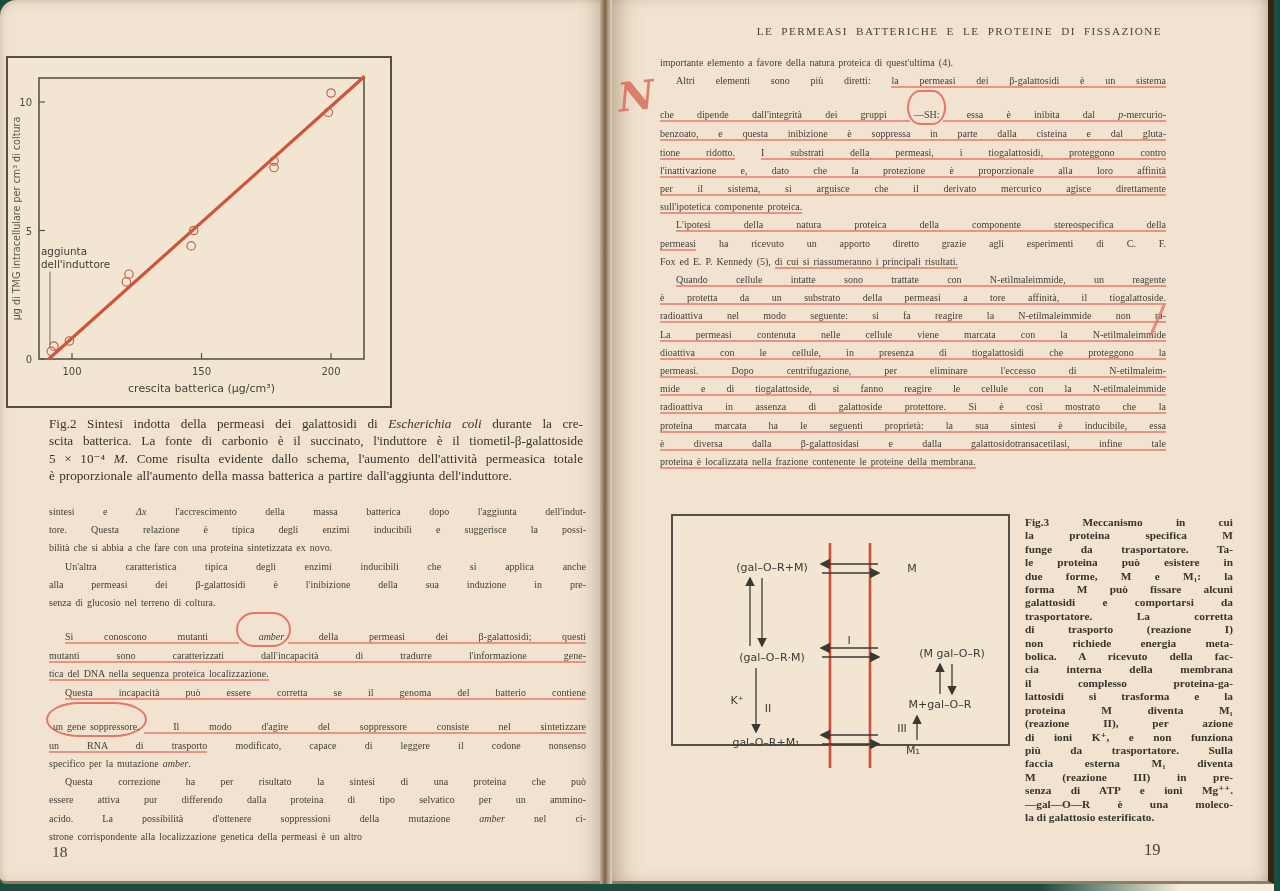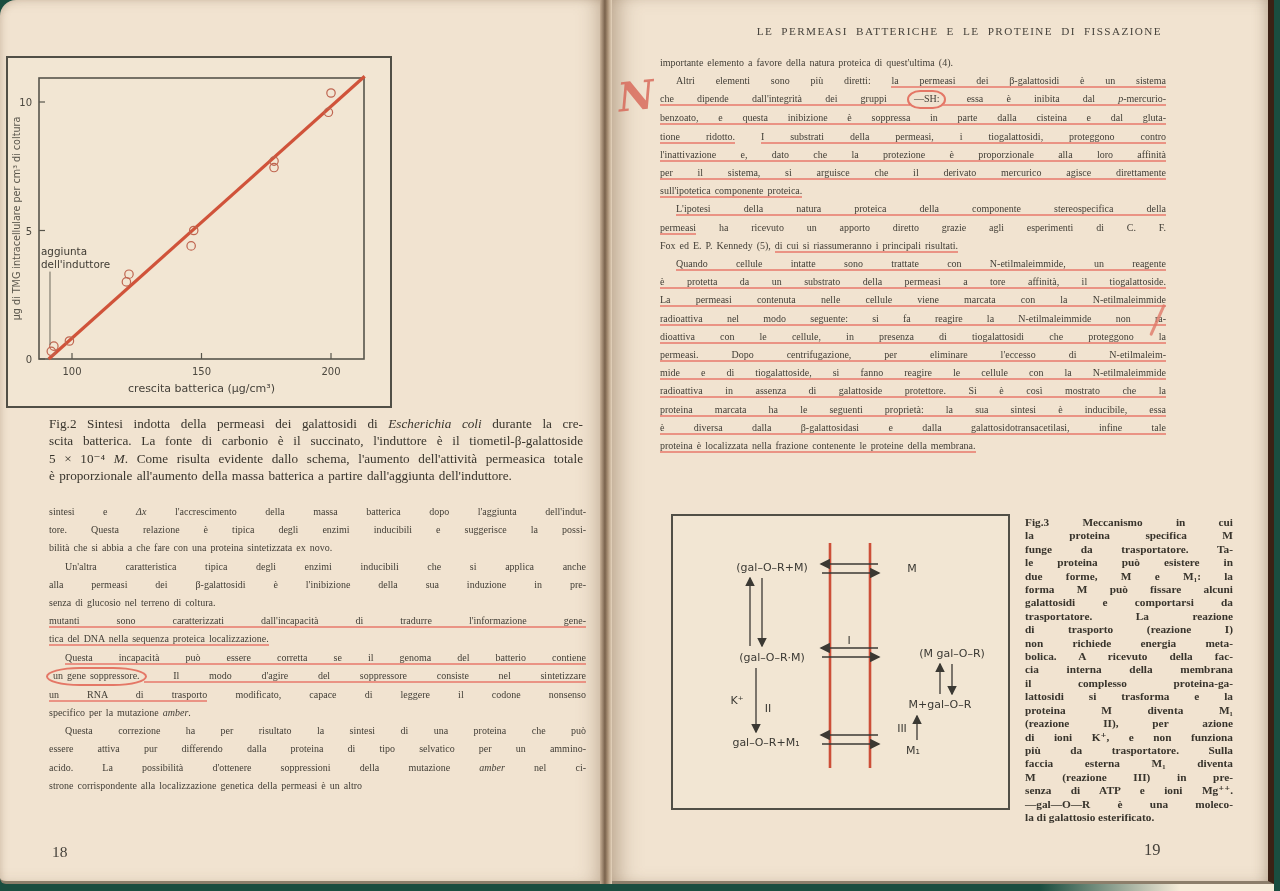--- a/index.html
+++ b/index.html
@@ -17,39 +17,39 @@
 
   
   .body-block{position:absolute;color:#423e36;font-size:10px;line-height:18.2px;word-spacing:1.5px}
   .left-body{left:49px;top:503px;width:537px}
   .right-body{left:48px;top:54px;width:506px}
   .line{text-align:justify;text-align-last:justify;white-space:normal}
   .line.noj{text-align-last:left}
   .line.ind{text-indent:16px}
   .it{font-style:italic}
   .u{border-bottom:2px solid rgba(233,133,119,.85)}
-  .circ{border:2px solid rgba(226,106,90,.9);border-radius:50%/75%;padding:0 5px 1px;margin:0 -3px;display:inline-block;line-height:14px}
+  .circ{border:2px solid rgba(226,106,90,.9);border-radius:50%/75%;padding:16px 5px 1px;margin:0 -3px;display:inline-block;line-height:14px}
 
   .running-header{position:absolute;top:25px;right:106px;font-weight:normal;font-size:11.2px;
     letter-spacing:1.4px;word-spacing:4px;color:#46423b}
   .pagenum{position:absolute;font-size:15.5px;color:#46423b}
   .pagenum-left{left:52px;top:843px}
   .pagenum-right{left:532px;top:840px;font-size:16.5px}
 
   
   .fig2-frame{position:absolute;left:6px;top:56px;width:386px;height:352px;border:2px solid #514f46;background:#f2e6d3}
   .fig2-caption{position:absolute;left:49px;top:415px;width:534px;font-weight:normal;color:#38342c;
     font-size:13.2px;line-height:17.4px;word-spacing:1px}
   .tick{font:10px "DejaVu Sans",sans-serif;fill:#4c483f}
   .axis{font:11px "DejaVu Sans",sans-serif;fill:#45413a}
   .axis-y{font:9.6px "DejaVu Sans",sans-serif;fill:#5a564c}
   .ann{font:10.4px "DejaVu Sans",sans-serif;fill:#3f3b33}
 
   
-  .fig3-frame{position:absolute;left:59px;top:514px;width:339px;height:296px;border:2px solid #514f46;background:#f2e6d3}
+  .fig3-frame{position:absolute;left:59px;top:514px;width:339px;height:232px;border:2px solid #514f46;background:#f2e6d3}
   .fig3-caption{position:absolute;left:413px;top:516px;width:208px;font-weight:bold;color:#38342c;
     font-size:11.3px;line-height:13.4px}
   .dlabel{position:absolute;transform:translate(-50%,-50%);white-space:nowrap;
     font:11px "DejaVu Sans",sans-serif;color:#3b3933}
   .fig3-svg{position:absolute;left:0;top:0}
 
   
   .pen-n{position:absolute;left:618px;top:72px;font-size:40px;font-style:italic;font-weight:bold;
     color:rgba(215,100,85,.8);transform:rotate(-6deg);font-family:"DejaVu Serif",serif}
   .pen-slash{position:absolute;left:1156px;top:303px;width:3px;height:34px;
@@ -99,20 +99,21 @@
       <div class="line"><span class="">5 × 10⁻⁴ </span><span class="it ">M</span><span class="">. Come risulta evidente dallo schema, l'aumento dell'attività permeasica totale</span></div>
       <div class="line noj"><span class="">è proporzionale all'aumento della massa batterica a partire dall'aggiunta dell'induttore.</span></div>
     </div>
   <div class="body-block left-body" id="left-body">
       <div class="line"><span class="">sintesi e </span><span class="it ">Δx</span><span class=""> l'accrescimento della massa batterica dopo l'aggiunta dell'indut-</span></div>
       <div class="line"><span class="">tore. Questa relazione è tipica degli enzimi inducibili e suggerisce la possi-</span></div>
       <div class="line noj"><span class="">bilità che si abbia a che fare con una proteina sintetizzata ex novo.</span></div>
       <div class="line ind"><span class="">Un'altra caratteristica tipica degli enzimi inducibili che si applica anche</span></div>
       <div class="line"><span class="">alla permeasi dei β-galattosidi è l'inibizione della sua induzione in pre-</span></div>
       <div class="line noj"><span class="">senza di glucosio nel terreno di coltura.</span></div>
+      <div class="line ind"><span class="u ">Si conoscono mutanti </span><span class="it circ">amber</span><span class="u "> della permeasi dei β-galattosidi; questi</span></div>
       <div class="line"><span class="u ">mutanti sono caratterizzati dall'incapacità di tradurre l'informazione gene-</span></div>
       <div class="line noj"><span class="u ">tica del DNA nella sequenza proteica localizzazione.</span></div>
       <div class="line ind"><span class="u ">Questa incapacità può essere corretta se il genoma del batterio contiene</span></div>
       <div class="line"><span class="circ">un gene soppressore.</span><span class="u "> Il modo d'agire del soppressore consiste nel sintetizzare</span></div>
       <div class="line"><span class="u ">un RNA di trasporto</span><span class=""> modificato, capace di leggere il codone nonsenso</span></div>
       <div class="line noj"><span class="">specifico per la mutazione </span><span class="it ">amber</span><span class="">.</span></div>
       <div class="line ind"><span class="">Questa correzione ha per risultato la sintesi di una proteina che può</span></div>
       <div class="line"><span class="">essere attiva pur differendo dalla proteina di tipo selvatico per un ammino-</span></div>
       <div class="line"><span class="">acido. La possibilità d'ottenere soppressioni della mutazione </span><span class="it ">amber</span><span class=""> nel ci-</span></div>
       <div class="line noj"><span class="">strone corrispondente alla localizzazione genetica della permeasi è un altro</span></div>
@@ -131,22 +132,22 @@
       <div class="line"><span class="u ">benzoato, e questa inibizione è soppressa in parte dalla cisteina e dal gluta-</span></div>
       <div class="line"><span class="u ">tione ridotto.</span><span class=""> </span><span class="u ">I substrati della permeasi, i tiogalattosidi, proteggono contro</span></div>
       <div class="line"><span class="u ">l'inattivazione e, dato che la protezione è proporzionale alla loro affinità</span></div>
       <div class="line"><span class="u ">per il sistema, si arguisce che il derivato mercurico agisce direttamente</span></div>
       <div class="line noj"><span class="u ">sull'ipotetica componente proteica.</span></div>
       <div class="line ind"><span class="u ">L'ipotesi della natura proteica della componente stereospecifica della</span></div>
       <div class="line"><span class="u ">permeasi</span><span class=""> ha ricevuto un apporto diretto grazie agli esperimenti di C. F.</span></div>
       <div class="line noj"><span class="">Fox ed E. P. Kennedy (5), </span><span class="u ">di cui si riassumeranno i principali risultati.</span></div>
       <div class="line ind"><span class="u ">Quando cellule intatte sono trattate con N-etilmaleimmide, un reagente</span></div>
       <div class="line"><span class="u ">è protetta da un substrato della permeasi a tore affinità, il tiogalattoside.</span></div>
+      <div class="line"><span class="u ">radioattiva nel modo seguente: si fa reagire la N-etilmaleimmide non ra-</span></div>
       <div class="line"><span class="u ">La permeasi contenuta nelle cellule viene marcata con la N-etilmaleimmide</span></div>
-      <div class="line"><span class="u ">radioattiva nel modo seguente: si fa reagire la N-etilmaleimmide non ra-</span></div>
       <div class="line"><span class="u ">dioattiva con le cellule, in presenza di tiogalattosidi che proteggono la</span></div>
       <div class="line"><span class="u ">permeasi. Dopo centrifugazione, per eliminare l'eccesso di N-etilmaleim-</span></div>
       <div class="line"><span class="u ">mide e di tiogalattoside, si fanno reagire le cellule con la N-etilmaleimmide</span></div>
       <div class="line"><span class="u ">radioattiva in assenza di galattoside protettore. Si è così mostrato che la</span></div>
       <div class="line"><span class="u ">proteina marcata ha le seguenti proprietà: la sua sintesi è inducibile, essa</span></div>
       <div class="line"><span class="u ">è diversa dalla β-galattosidasi e dalla galattosidotransacetilasi, infine tale</span></div>
       <div class="line noj"><span class="u ">proteina è localizzata nella frazione contenente le proteine della membrana.</span></div>
     </div>
 
   <div class="fig3-frame">
@@ -194,21 +195,21 @@
     <div class="dlabel" style="left:240px;top:234px">M₁</div>
   </div>
   <div class="fig3-caption" id="fig3-caption">
       <div class="line"><span class="">Fig.3 Meccanismo in cui</span></div>
       <div class="line"><span class="">la proteina specifica M</span></div>
       <div class="line"><span class="">funge da trasportatore. Ta-</span></div>
       <div class="line"><span class="">le proteina può esistere in</span></div>
       <div class="line"><span class="">due forme, M e M₁: la</span></div>
       <div class="line"><span class="">forma M può fissare alcuni</span></div>
       <div class="line"><span class="">galattosidi e comportarsi da</span></div>
-      <div class="line"><span class="">trasportatore. La reazione</span></div>
+      <div class="line"><span class="">trasportatore. La corretta</span></div>
       <div class="line"><span class="">di trasporto (reazione I)</span></div>
       <div class="line"><span class="">non richiede energia meta-</span></div>
       <div class="line"><span class="">bolica. A ricevuto della fac-</span></div>
       <div class="line"><span class="">cia interna della membrana</span></div>
       <div class="line"><span class="">il complesso proteina-ga-</span></div>
       <div class="line"><span class="">lattosidi si trasforma e la</span></div>
       <div class="line"><span class="">proteina M diventa M₁</span></div>
       <div class="line"><span class="">(reazione II), per azione</span></div>
       <div class="line"><span class="">di ioni K⁺, e non funziona</span></div>
       <div class="line"><span class="">più da trasportatore. Sulla</span></div>

